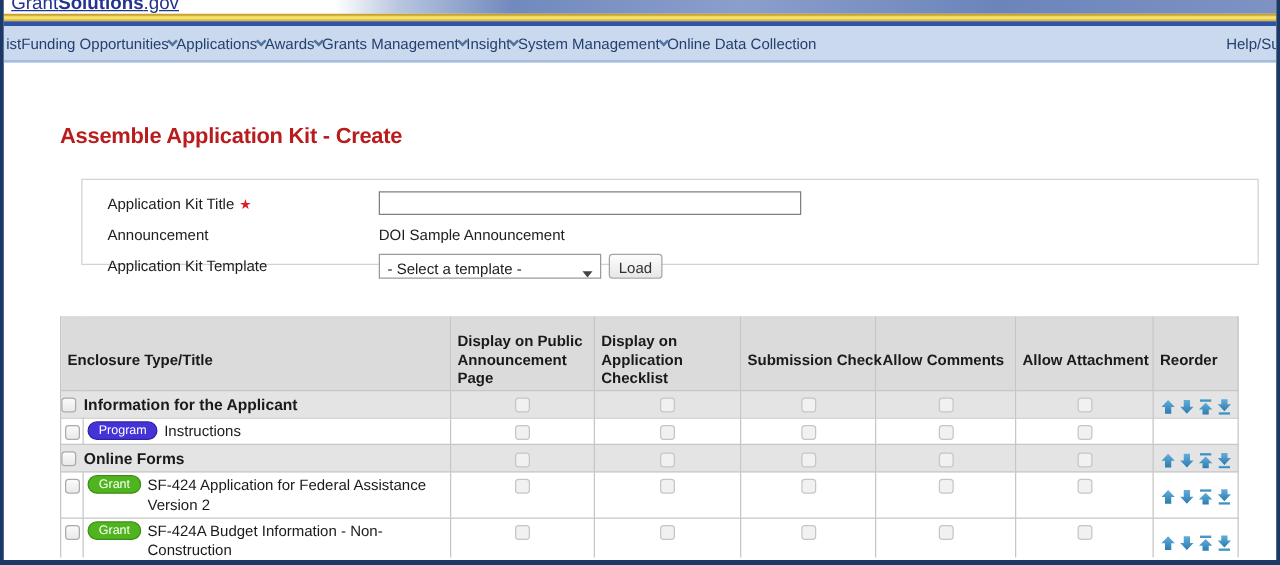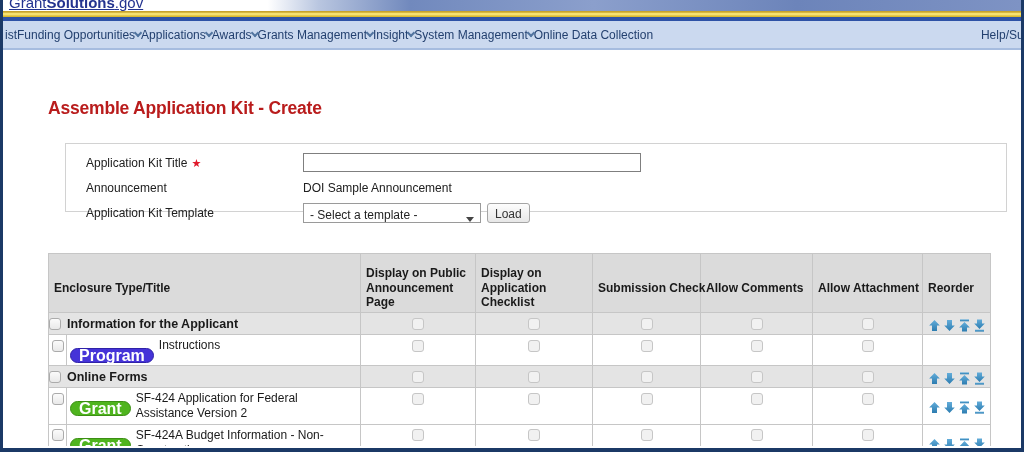--- a/index.html
+++ b/index.html
@@ -80,22 +80,22 @@
   .ti-flex { display:flex; align-items:flex-start; gap:5px; }
   .ti-text { line-height:1.28; padding-top:1px; }
 
   .cb {
     display:inline-block; width:12px; height:12px; border:1px solid #ABABAB; border-radius:3px;
     background:linear-gradient(#FBFBFB,#E9E9E9); vertical-align:middle;
   }
   .cb.dim { border-color:#C6C6C6; background:#F1F1F1; }
 
   .badge {
-    display:inline-block; color:#fff; font-weight:700; font-size:16px; line-height:13px;
-    padding:0 8px; border-radius:8px; flex:0 0 auto; margin-top:11px;
+    display:inline-block; color:#fff; font-weight:400; font-size:10px; line-height:13px;
+    padding:0 8px; border-radius:8px; flex:0 0 auto; margin-top:0;
   }
   .badge.program { background:#4533D8; border:1px solid #2F22A8; }
   .badge.grant { background:#4FB41E; border:1px solid #3C8F14; }
 
   td.re { text-align:center; vertical-align:middle; padding-top:2px; }
   tr.item td.re { vertical-align:middle; }
   .ra { width:13px; height:13px; margin:0 1px; vertical-align:middle; }
 </style>
 </head>
 <body>

